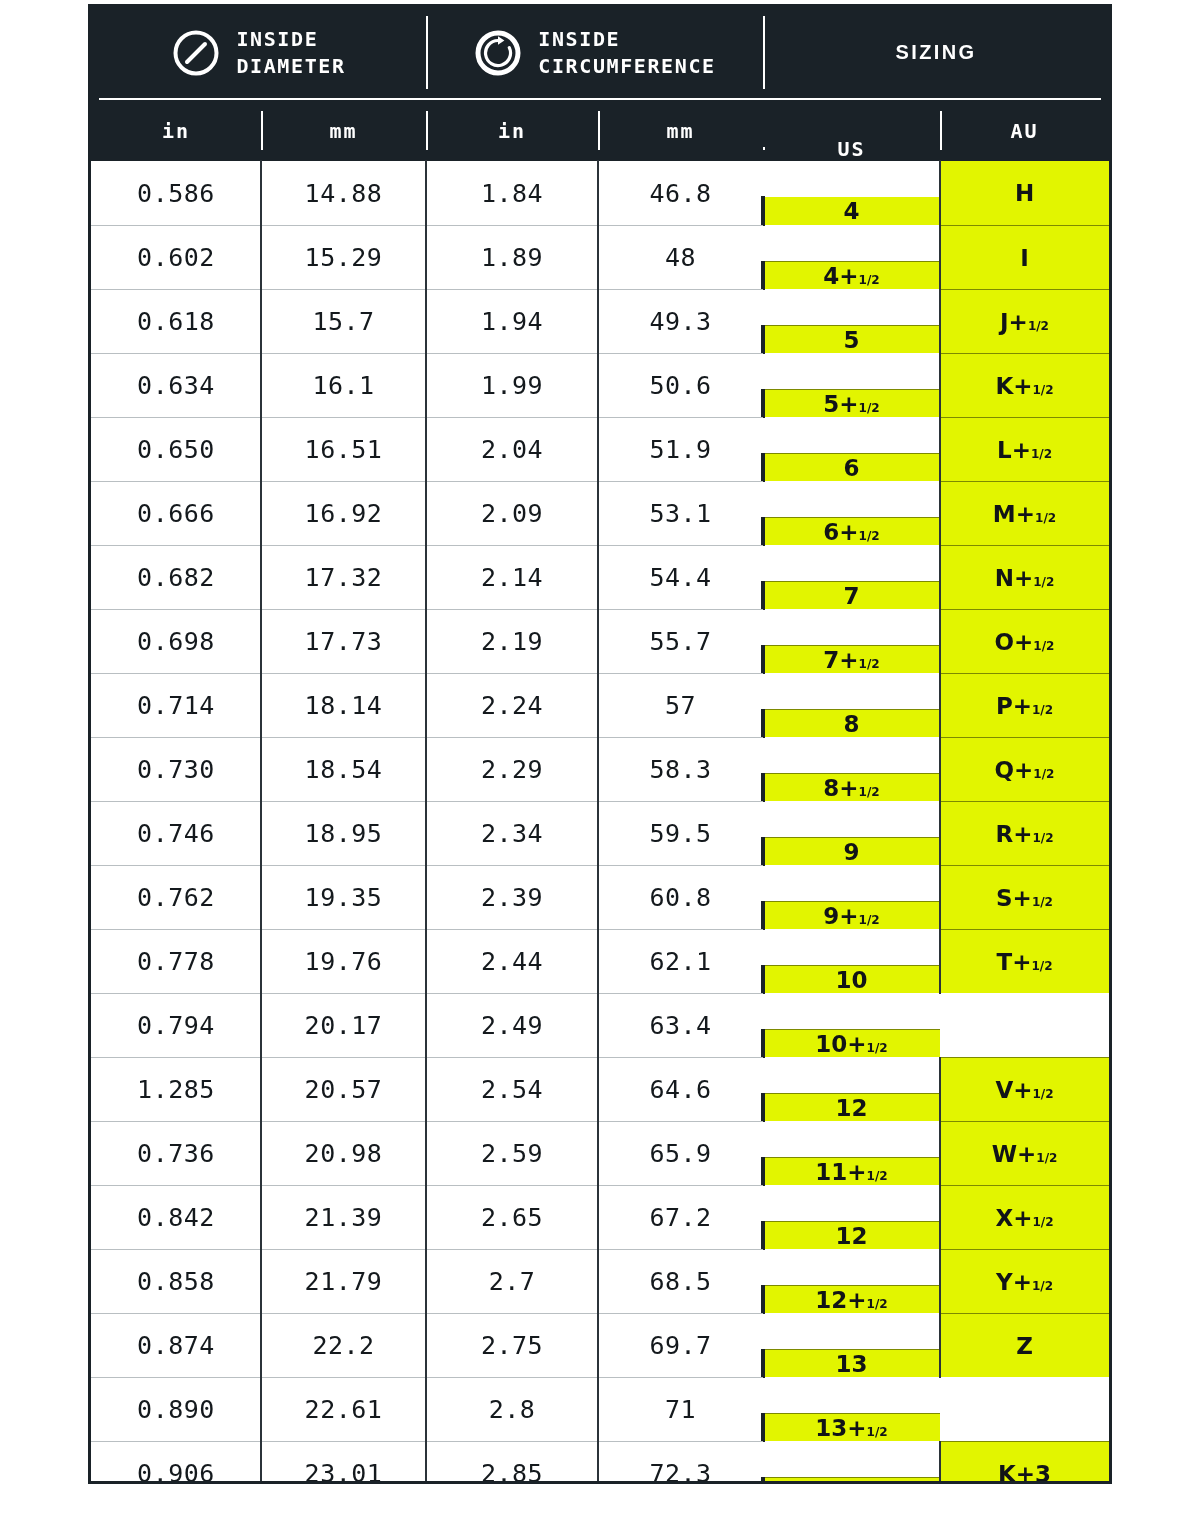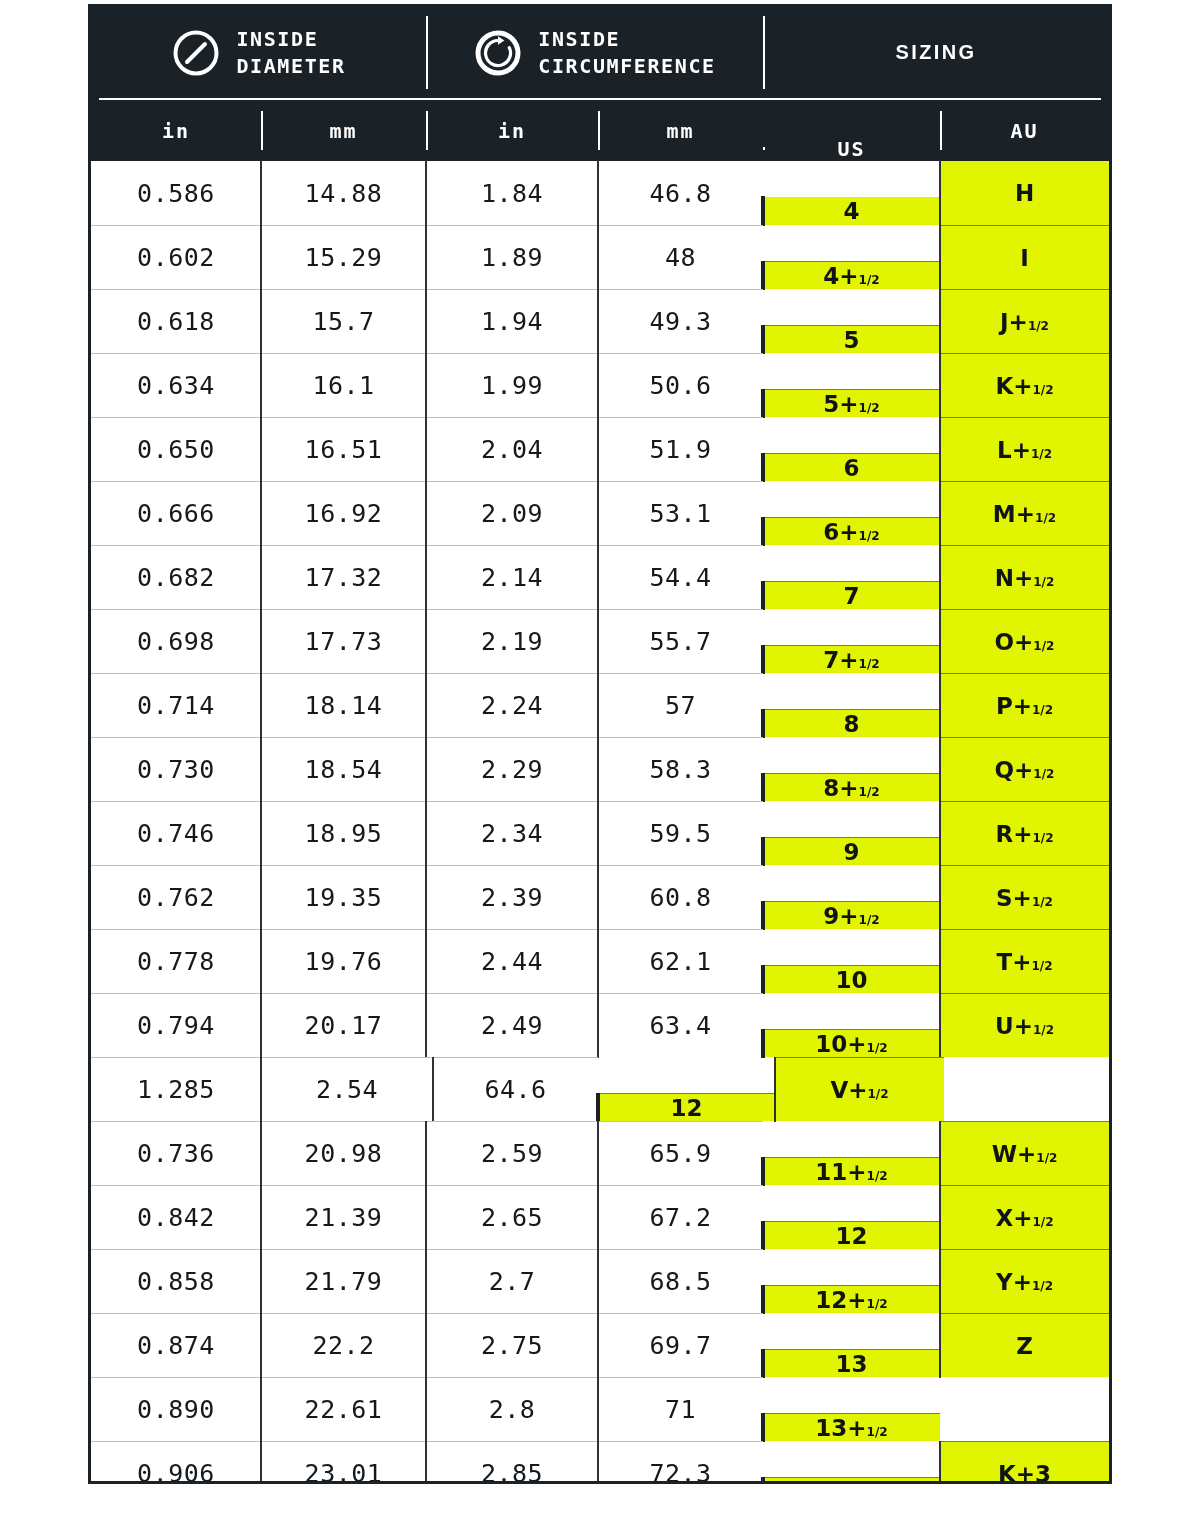--- a/index.html
+++ b/index.html
@@ -392,26 +392,24 @@
         </div>
       </div>
       <div class="row">
         <div class="cell c0">0.794</div>
         <div class="cell c1">20.17</div>
         <div class="cell c2">2.49</div>
         <div class="cell c3">63.4</div>
         <div class="cell c4 yel yel-first">
           <span class="size-txt">10+<span class="frac">1/2</span></span>
         </div>
-        <div class="cell c5 yel">
-          <span class="size-txt">U+<span class="frac">1/2</span></span>
-        </div>
       </div>
       <div class="row">
         <div class="cell c0">1.285</div>
+        <div class="cell c1">20.57</div>
         <div class="cell c2">2.54</div>
         <div class="cell c3">64.6</div>
         <div class="cell c4 yel yel-first">
           <span class="size-txt">12</span>
         </div>
         <div class="cell c5 yel">
           <span class="size-txt">V+<span class="frac">1/2</span></span>
         </div>
       </div>
       <div class="row">

